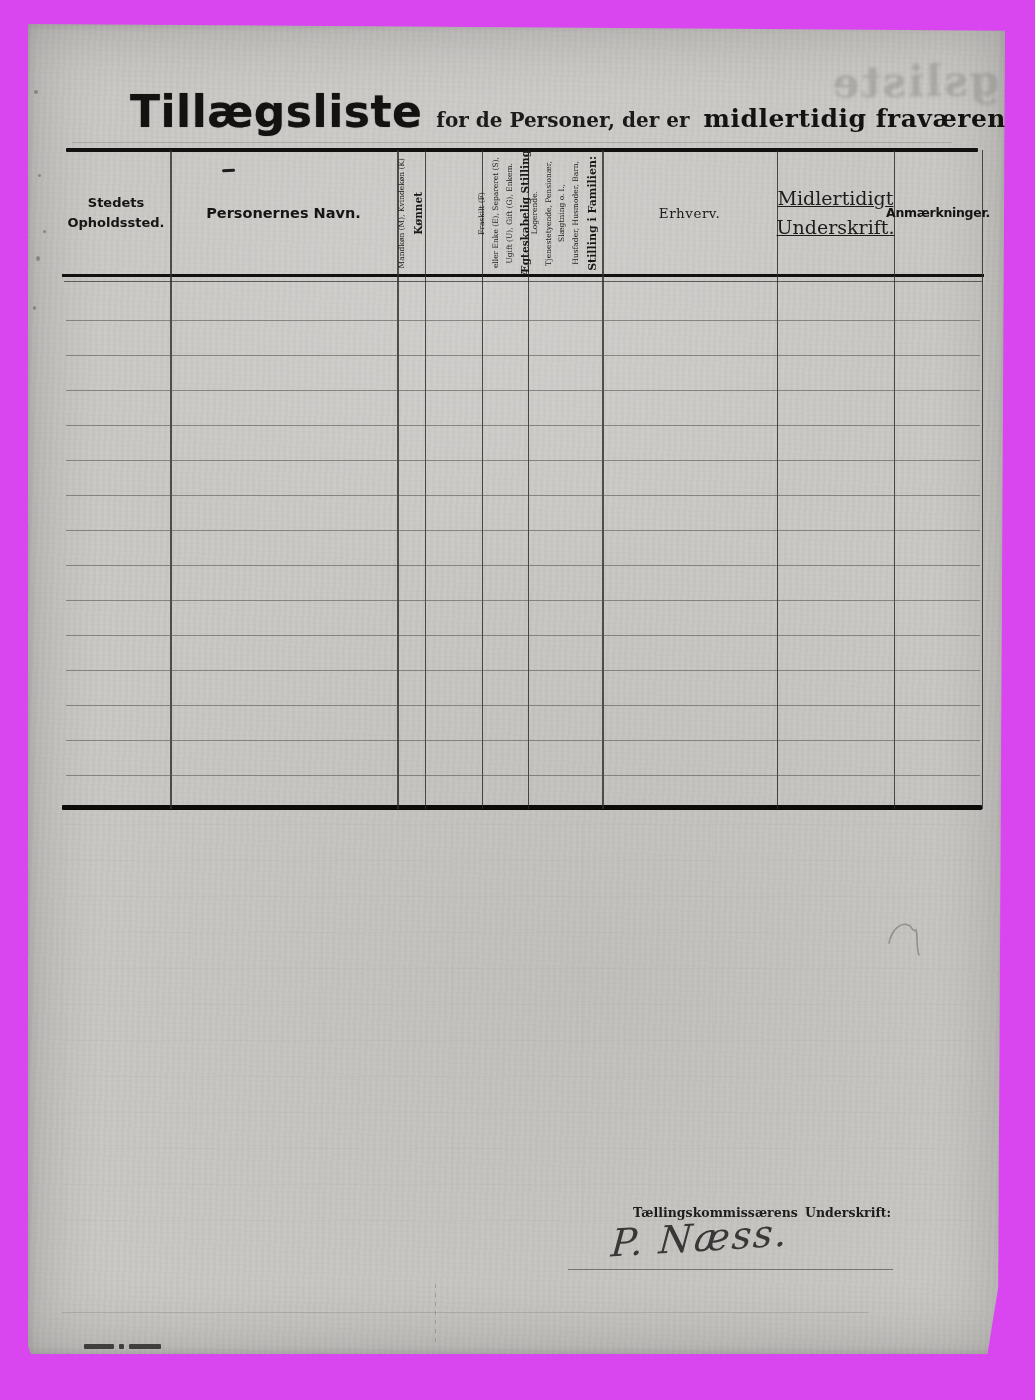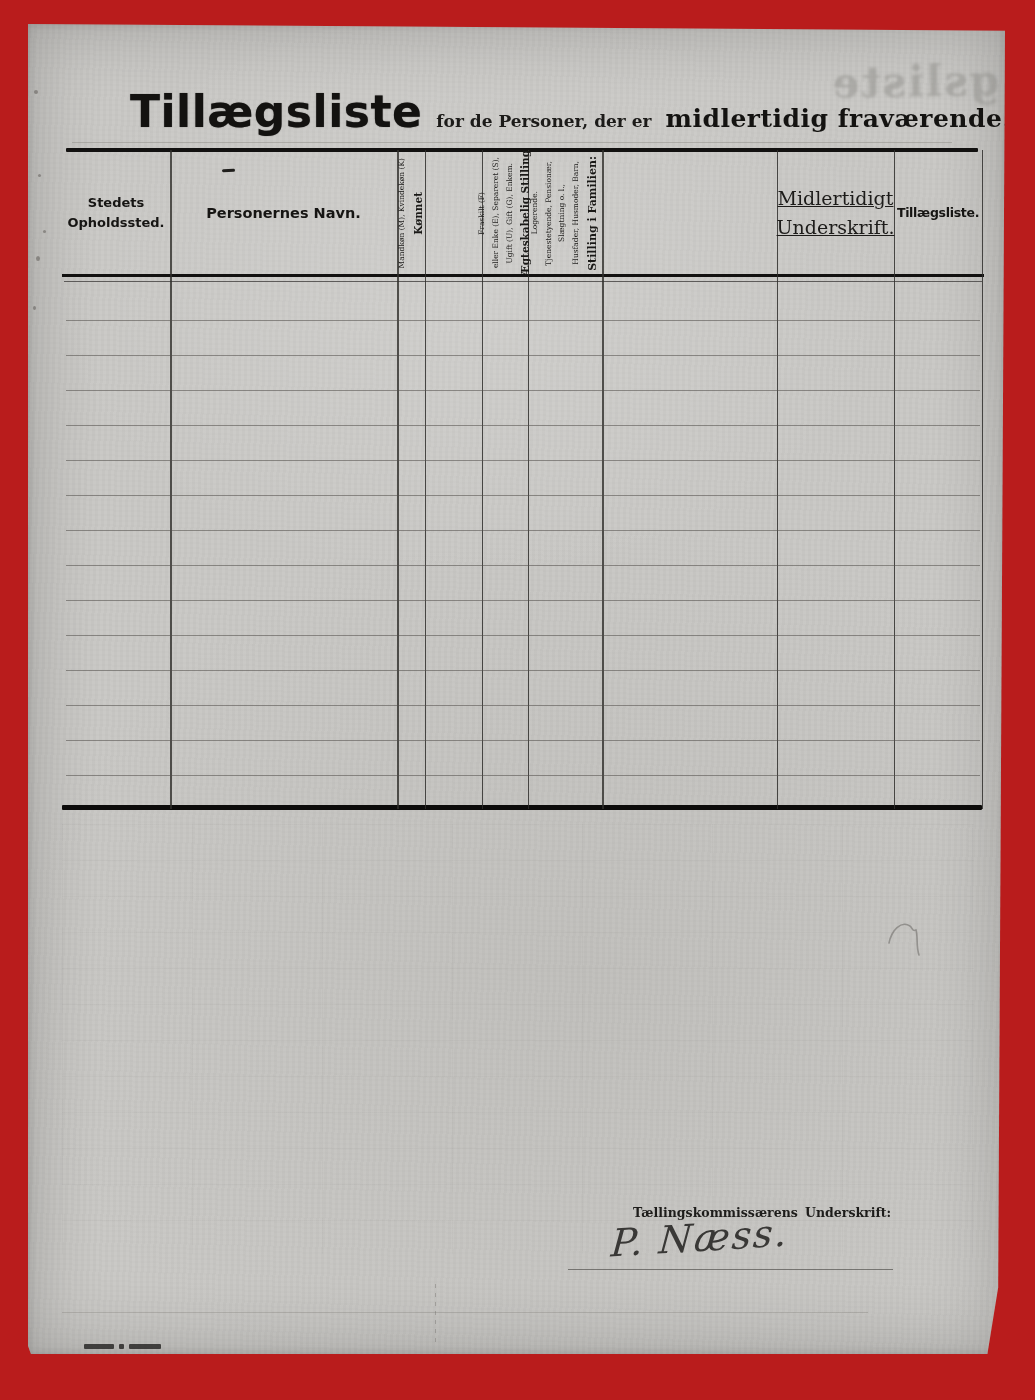--- a/index.html
+++ b/index.html
@@ -1,18 +1,18 @@
 <!DOCTYPE html>
 <html><head>
 <meta charset="utf-8">
 <style>
   html, body { margin: 0; padding: 0; background: #060606; }
   .stage {
     position: relative; width: 1035px; height: 1400px;
-    background: #b91c1c; overflow: hidden;
+    background: #d946ef; overflow: hidden;
     font-family: "DejaVu Serif", serif;
     color: #1b1a18;
   }
   
   .paper {
     position: absolute; left: 28px; top: 24px; width: 977px; height: 1330px;
     background-color: #c9c8c5;
     background-image:
       radial-gradient(ellipse 700px 480px at 45% 20%, rgba(255,255,255,0.13), transparent 62%),
       radial-gradient(ellipse 900px 700px at 58% 72%, rgba(118,116,110,0.10), transparent 66%),
@@ -33,21 +33,21 @@
   
   .title-row {
     position: absolute; left: 102px; top: 62px; width: 850px;
     display: flex; align-items: baseline; gap: 14px; white-space: nowrap;
   }
   .title-main {
     font-family: "DejaVu Sans", sans-serif; font-weight: 700;
     font-size: 44px; letter-spacing: 0.5px; color: #131210;
     text-shadow: 0 0 1px rgba(20,18,16,.6);
   }
-  .title-sub1 { font-family: "DejaVu Serif", serif; font-weight: 700; font-size: 17px; color: #1c1b19; }
+  .title-sub1 { font-family: "DejaVu Serif", serif; font-weight: 700; font-size: 20px; color: #1c1b19; }
   .title-sub2 { font-family: "DejaVu Serif", serif; font-weight: 700; font-size: 25px; letter-spacing: .5px; color: #141311; }
   
   .table { position: absolute; left: 34px; top: 124px; width: 922px; height: 666px; }
   .rule { position: absolute; background: #121110; }
   .top-rule { left: 4px; top: 0; width: 912px; height: 4px; border-radius: 1px; }
   .top-rule-echo { left: 10px; top: -6px; width: 880px; height: 1px; background: #8a8781; opacity: .45; }
   .hdr-thick { left: 0; top: 126px; width: 922px; height: 3px; }
   .hdr-thin { left: 2px; top: 133px; width: 918px; height: 1px; background: #4a4846; opacity: .85; }
   .bottom-rule { left: 0; top: 657px; width: 920px; height: 5px; background: #0c0b0a; border-radius: 1px; }
   .vline { position: absolute; top: 2px; height: 659px; width: 2px; background: #2f2e2b; opacity: .8; }
@@ -173,28 +173,31 @@
       </div>
 
       <div class="hcell vcell" style="left:466px;width:74px;">
         <span class="vtitle" style="font-size:11px;">Stilling i Familien:</span>
         <span class="vsub">Husfader, Husmoder, Barn,</span>
         <span class="vsub">Slægtning o. l.,</span>
         <span class="vsub">Tjenestetyende, Pensionær,</span>
         <span class="vsub">Logerende.</span>
       </div>
 
+      <div class="hcell serif-head" style="left:540px;width:175px;font-size:13.5px;letter-spacing:.5px;">
+        <span>Erhverv.</span>
+      </div>
 
       <div class="hcell serif-head" style="left:715px;width:117px;font-size:19px;text-decoration:underline;">
         <span>Midlertidigt</span>
         <span>Underskrift.</span>
       </div>
 
       <div class="hcell bold-sans" style="left:832px;width:88px;font-size:12.5px;letter-spacing:-0.3px;">
-        <span>Tillægsliste.</span>
+        <span>Anmærkninger.</span>
       </div>
     </div>
 
     <div class="ghost"></div>
 
     <svg class="pen-mark" width="42" height="44" viewBox="0 0 42 44">
       <path d="M4,28 C7,14 16,7 23,10 C29,12 26,17 31,15 C33,21 31,32 34,40" fill="none" stroke="#6b6865" stroke-width="1.6" stroke-linecap="round"></path>
     </svg>
 
     <div class="sig-label">Tællingskommissærens Underskrift:</div>

